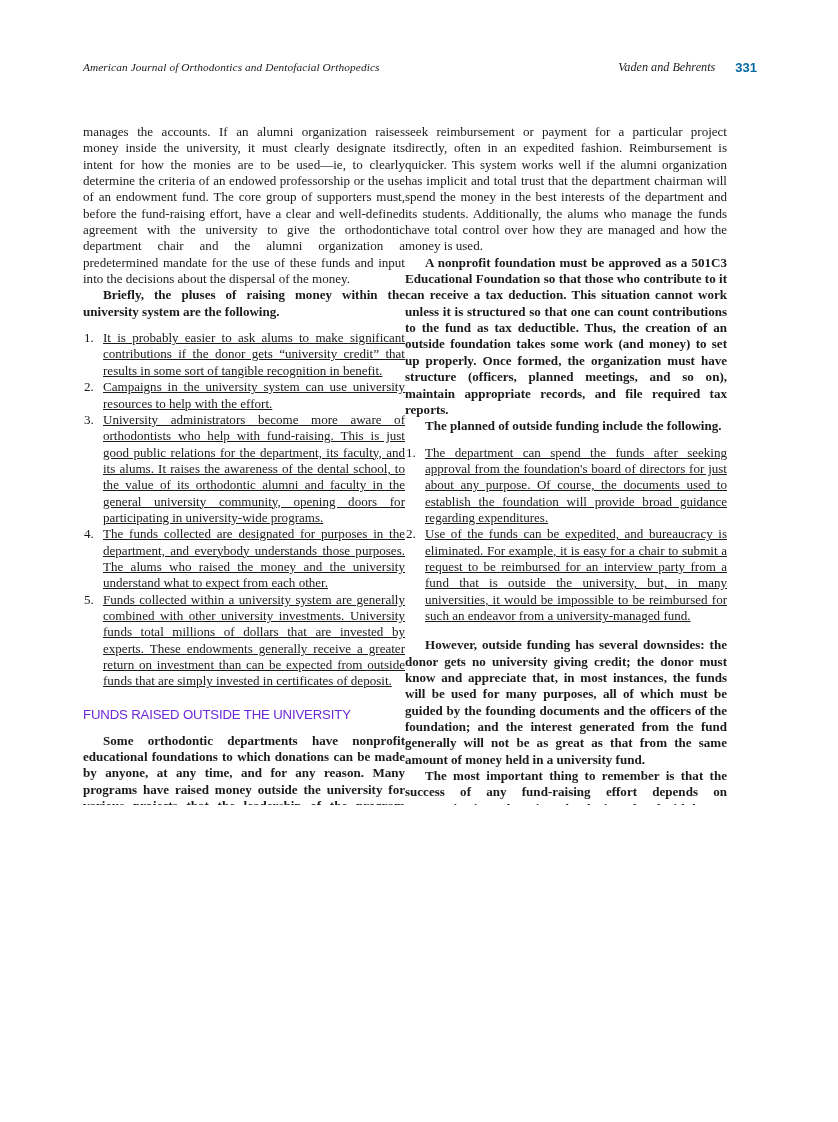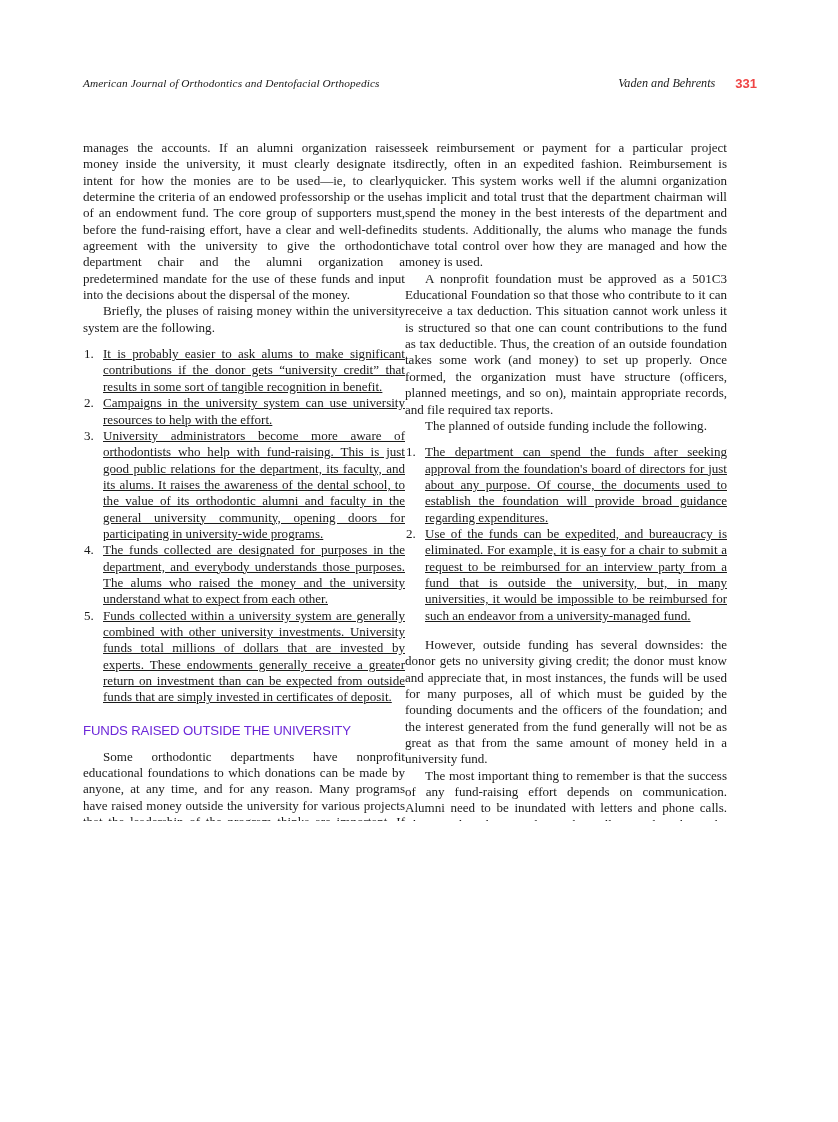--- a/index.html
+++ b/index.html
@@ -5,21 +5,21 @@
   html, body {
     margin: 0;
     padding: 0;
     background: #ffffff;
   }
   .page {
     position: relative;
     width: 838px;
     height: 805px;
     background: #ffffff;
-    margin: 16px auto;
+    margin: 0 auto;
     overflow: hidden;
     font-family: "Liberation Serif", "DejaVu Serif", serif;
     color: #1a1a1a;
   }
 
   
   .running-head {
     position: absolute;
     left: 83px;
     top: 60px;
@@ -53,21 +53,21 @@
     font-style: italic;
     font-size: 12.2px;
     line-height: 15.5px;
     color: #1a1a1a;
   }
   .rh-pageno {
     font-family: "Liberation Sans", "DejaVu Sans", sans-serif;
     font-weight: bold;
     font-size: 13px;
     line-height: 15.5px;
-    color: #ef4444;
+    color: #0369a1;
   }
 
   
   .body-cols {
     position: absolute;
     left: 83px;
     top: 124px;
     width: 674px;
     display: flex;
   }
@@ -80,20 +80,21 @@
     font-size: 13.05px;
     line-height: 16.35px;
     text-align: justify;
     text-justify: inter-word;
     hyphens: none;
     -webkit-hyphens: none;
     color: #1a1a1a;
   }
   p.para.indent {
     text-indent: 20px;
+    font-weight: bold;
   }
   p.para.cont {
     text-indent: 0;
   }
 
   
   ol.numlist {
     margin: 0;
     padding: 0;
     list-style: none;

